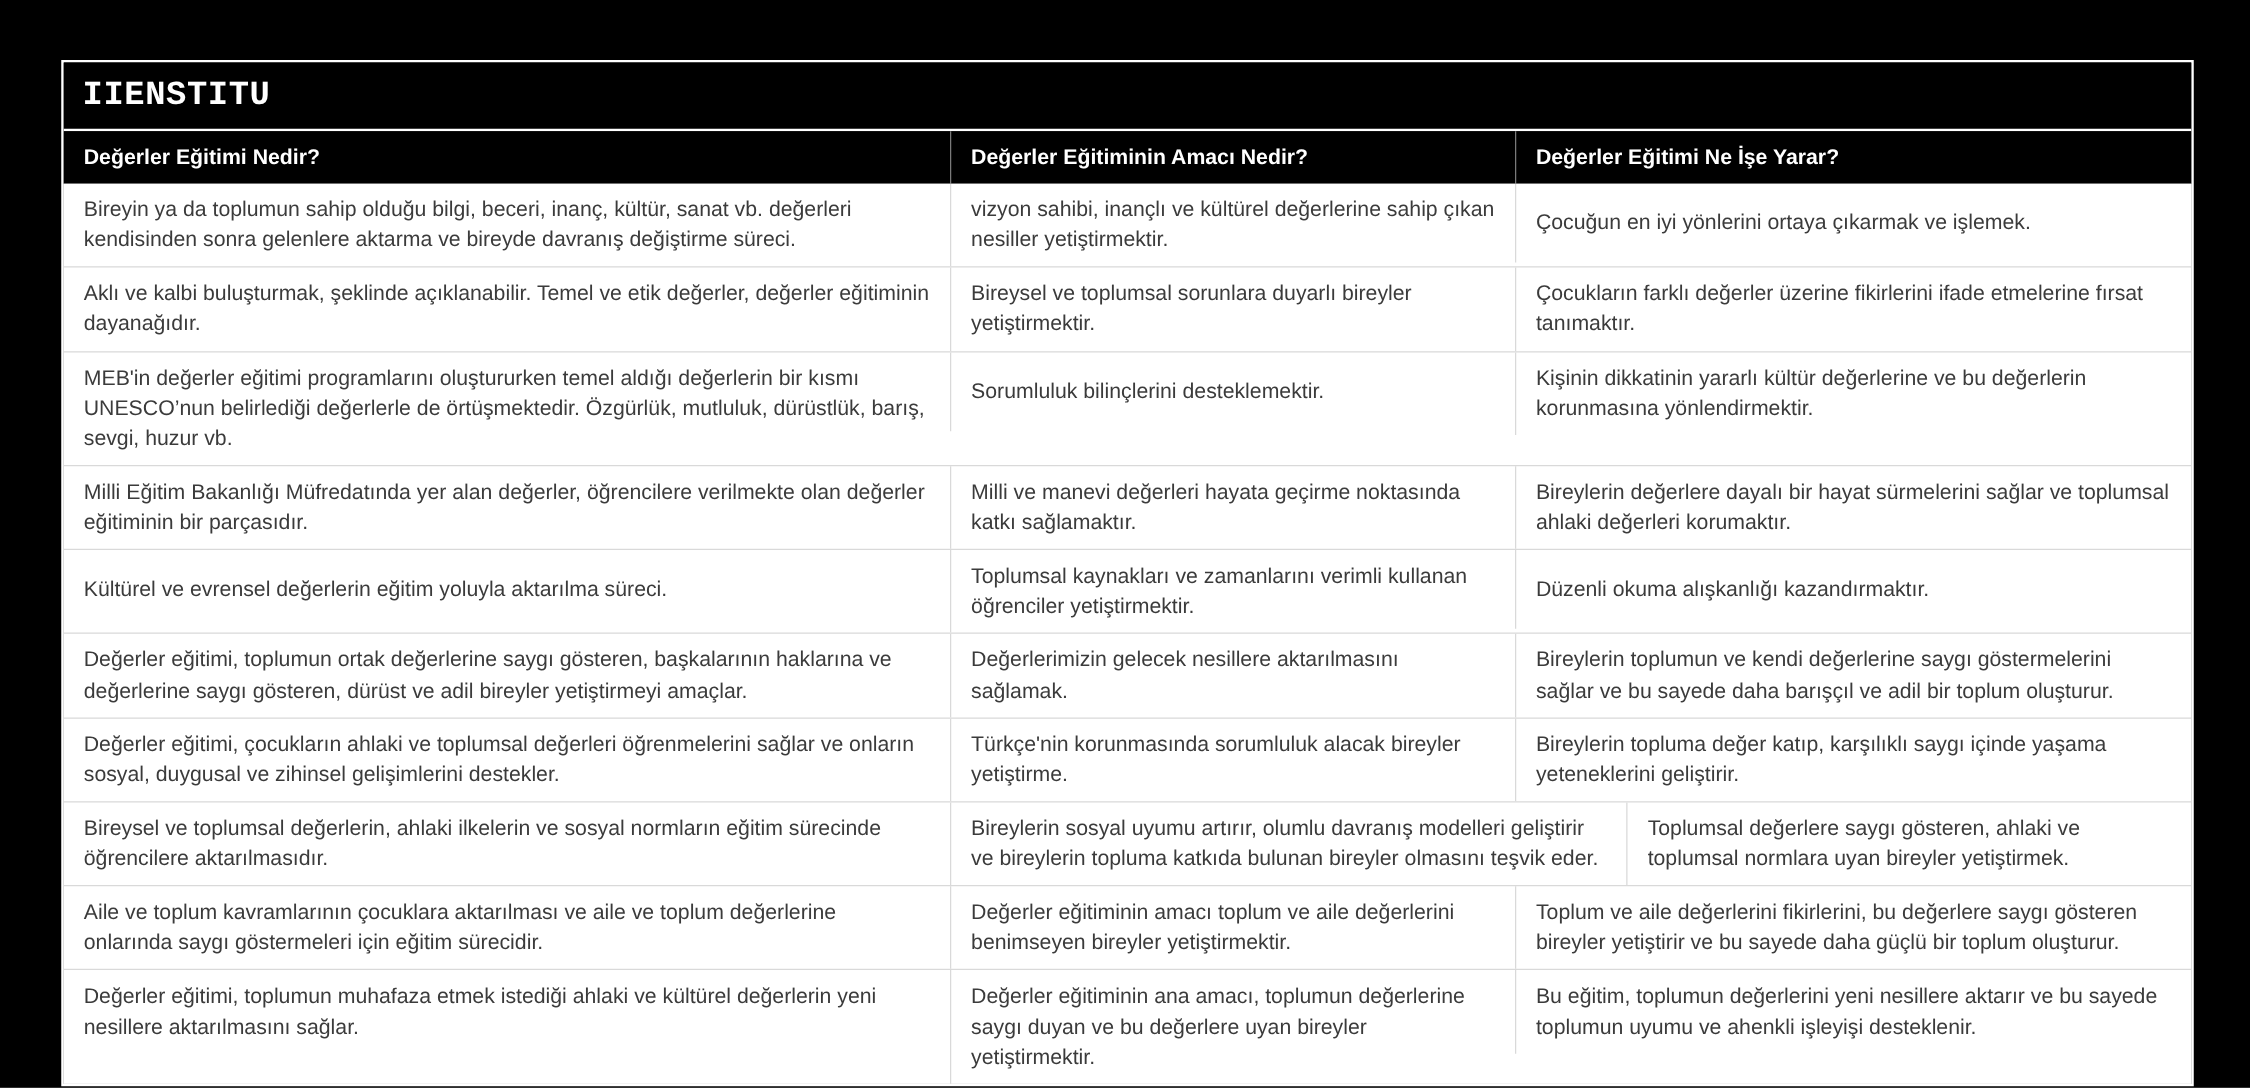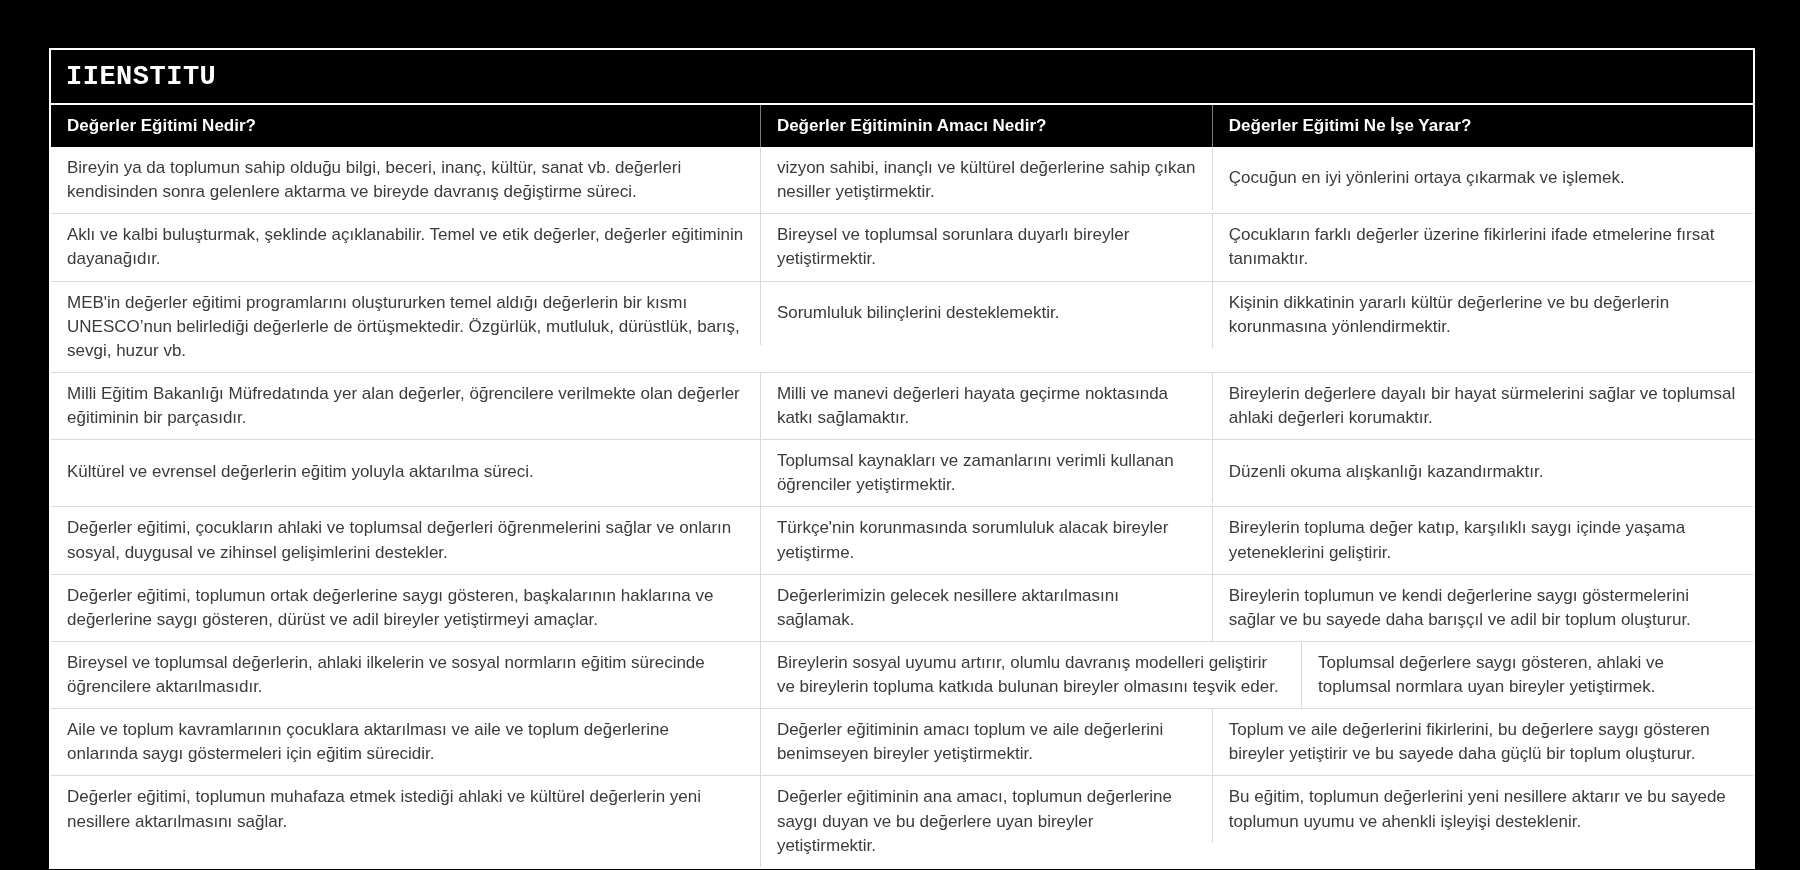--- a/index.html
+++ b/index.html
@@ -154,38 +154,38 @@
           </div>
           <div class="body-cell col-2">
             <span>Toplumsal kaynakları ve zamanlarını verimli kullanan öğrenciler yetiştirmektir.</span>
           </div>
           <div class="body-cell col-3">
             <span>Düzenli okuma alışkanlığı kazandırmaktır.</span>
           </div>
         </div>
         <div class="body-row">
           <div class="body-cell col-1">
+            <span>Değerler eğitimi, toplumun ortak değerlerine saygı gösteren, başkalarının haklarına ve değerlerine saygı gösteren, dürüst ve adil bireyler yetiştirmeyi amaçlar.</span>
+          </div>
+          <div class="body-cell col-2">
+            <span>Değerlerimizin gelecek nesillere aktarılmasını sağlamak.</span>
+          </div>
+          <div class="body-cell col-3">
+            <span>Bireylerin toplumun ve kendi değerlerine saygı göstermelerini sağlar ve bu sayede daha barışçıl ve adil bir toplum oluşturur.</span>
+          </div>
+        </div>
+        <div class="body-row">
+          <div class="body-cell col-1">
             <span>Değerler eğitimi, çocukların ahlaki ve toplumsal değerleri öğrenmelerini sağlar ve onların sosyal, duygusal ve zihinsel gelişimlerini destekler.</span>
           </div>
           <div class="body-cell col-2">
             <span>Türkçe'nin korunmasında sorumluluk alacak bireyler yetiştirme.</span>
           </div>
           <div class="body-cell col-3">
             <span>Bireylerin topluma değer katıp, karşılıklı saygı içinde yaşama yeteneklerini geliştirir.</span>
-          </div>
-        </div>
-        <div class="body-row">
-          <div class="body-cell col-1">
-            <span>Değerler eğitimi, toplumun ortak değerlerine saygı gösteren, başkalarının haklarına ve değerlerine saygı gösteren, dürüst ve adil bireyler yetiştirmeyi amaçlar.</span>
-          </div>
-          <div class="body-cell col-2">
-            <span>Değerlerimizin gelecek nesillere aktarılmasını sağlamak.</span>
-          </div>
-          <div class="body-cell col-3">
-            <span>Bireylerin toplumun ve kendi değerlerine saygı göstermelerini sağlar ve bu sayede daha barışçıl ve adil bir toplum oluşturur.</span>
           </div>
         </div>
         <div class="body-row">
           <div class="body-cell col-1">
             <span>Bireysel ve toplumsal değerlerin, ahlaki ilkelerin ve sosyal normların eğitim sürecinde öğrencilere aktarılmasıdır.</span>
           </div>
           <div class="body-cell col-3">
             <span>Bireylerin sosyal uyumu artırır, olumlu davranış modelleri geliştirir ve bireylerin topluma katkıda bulunan bireyler olmasını teşvik eder.</span>
           </div>
           <div class="body-cell col-2">

